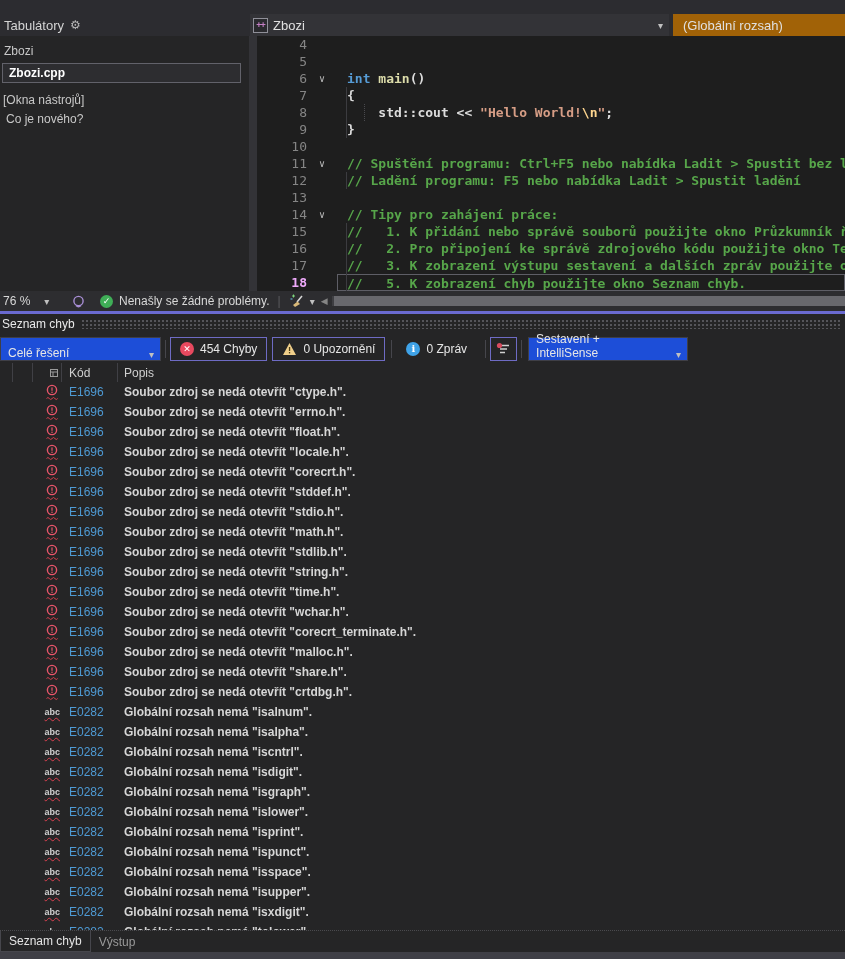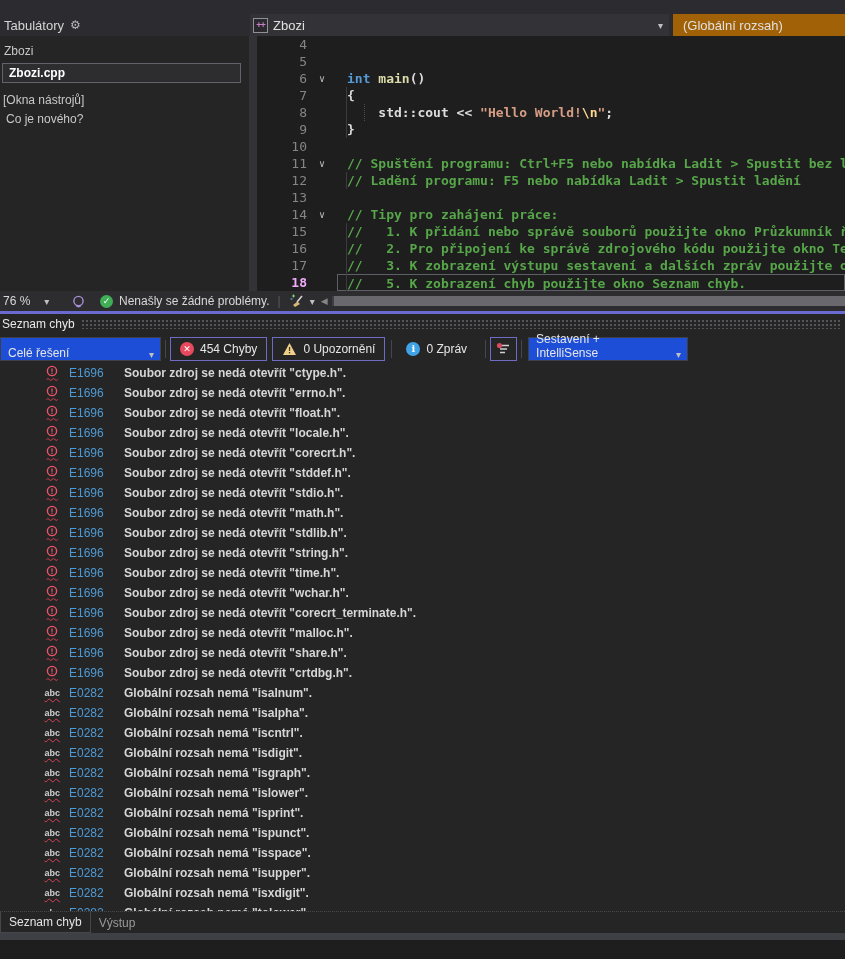--- a/index.html
+++ b/index.html
@@ -230,20 +230,32 @@
         </span>
       </div>
       <div class="tsep"></div>
       <div class="combo combo2" style="margin-left:2px;">
         <span>Sestavení + IntelliSense</span>
         <span class="spacer"></span>
         <span class="arrow">▾</span>
       </div>
     </div>
 
+    <div class="ep-header">
+      <div class="hc hc1"></div>
+      <div class="hc hc2"></div>
+      <div class="hc hc3">
+        <svg width="8" height="8" viewBox="0 0 8 8">
+            <rect x="0.5" y="0.5" width="7" height="7" fill="none" stroke="#9a9a9a"></rect>
+            <path d="M0.5 3 H7.5 M3 3 V7.5" stroke="#9a9a9a"></path>
+          </svg>
+      </div>
+      <div class="hc hc4">Kód</div>
+      <div class="hc hc5">Popis</div>
+    </div>
 
     <div class="erows">
         <div class="erow">
           <div class="ec1"></div>
           <div class="ec-icon">
             <svg width="16" height="17" viewBox="0 0 16 17">
               <circle cx="8" cy="6" r="4.6" fill="none" stroke="#e8556a" stroke-width="1.4"></circle>
               <rect x="7.4" y="3.4" width="1.2" height="3.4" fill="#e8556a"></rect>
               <circle cx="8" cy="8.3" r="0.8" fill="#e8556a"></circle>
               <path d="M2.5 14.5 q1.4 -2 2.8 0 t2.8 0 t2.8 0 t2.8 0" fill="none" stroke="#d8404f" stroke-width="1"></path>

